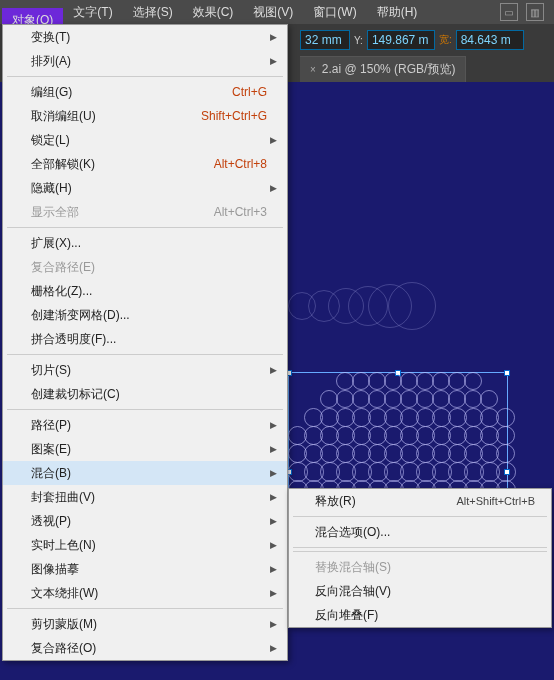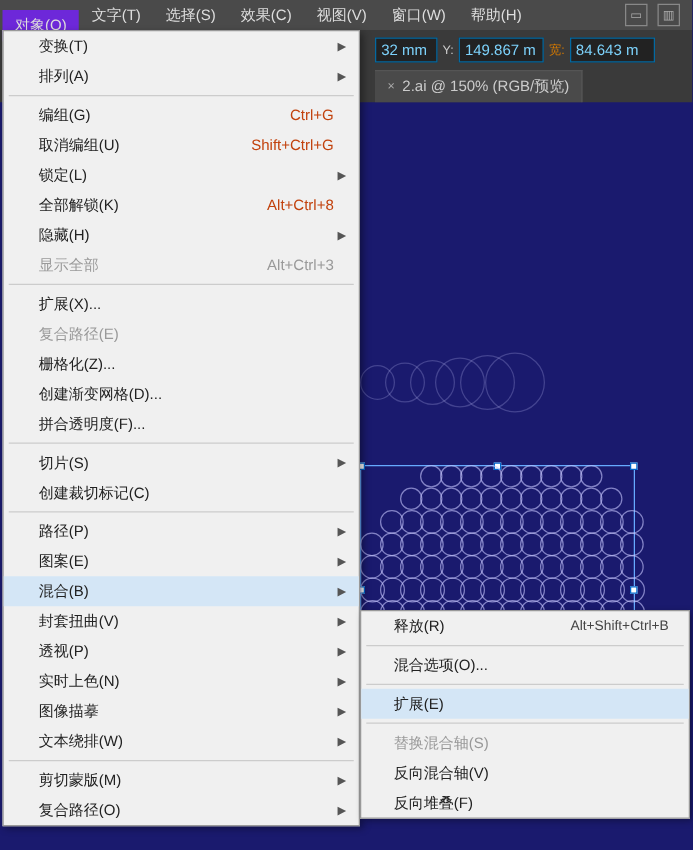--- a/index.html
+++ b/index.html
@@ -351,23 +351,20 @@
 <div class="submenu">
   <div class="row">
       <span>释放(R)</span>
       <span class="shortcut">Alt+Shift+Ctrl+B</span>
     </div>
   <div class="sep"></div>
   <div class="row">
       <span>混合选项(O)...</span>
     </div>
   <div class="sep"></div>
-  <div class="row hover">
-      <span>扩展(E)</span>
-    </div>
   <div class="sep"></div>
   <div class="row disabled">
       <span>替换混合轴(S)</span>
     </div>
   <div class="row">
       <span>反向混合轴(V)</span>
     </div>
   <div class="row">
       <span>反向堆叠(F)</span>
     </div>

